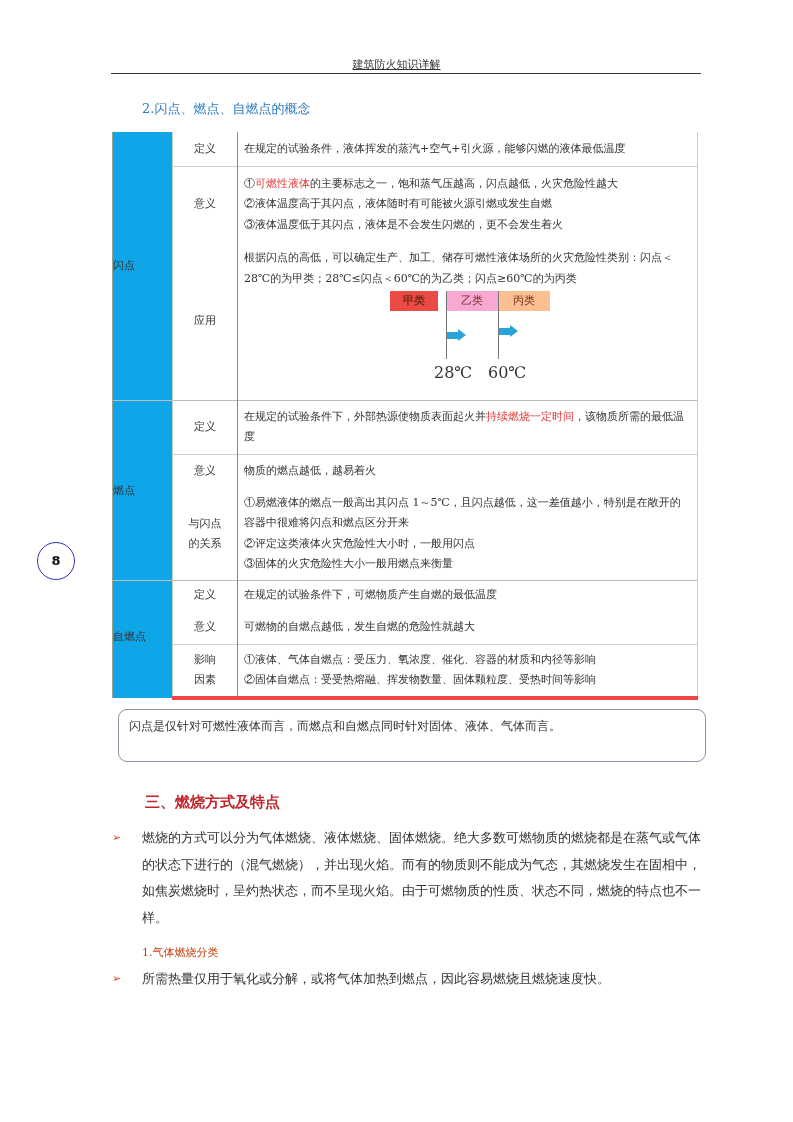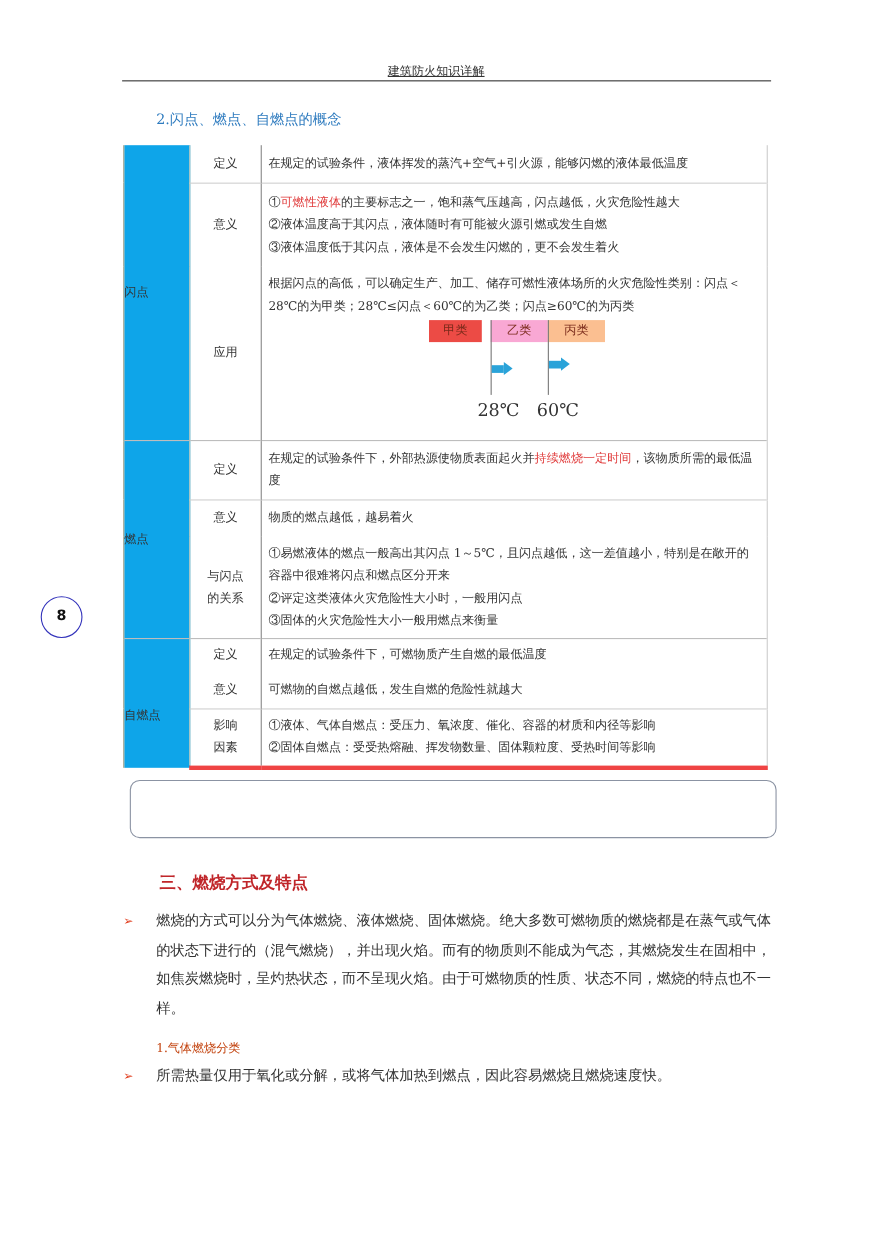--- a/index.html
+++ b/index.html
@@ -34,21 +34,21 @@
   }
   .tbl .c-lab { width: 64px; text-align: center; border-right: 1px solid #888; line-height: 20px; }
   .tbl .c-txt { padding: 0 6px; line-height: 20.5px; border-right: 1px solid #ccc; }
   .tbl .sep td.c-lab, .tbl .sep td.c-txt { border-top: 1px solid #cfcfcf; }
   .tbl .gsep td { border-top: 1px solid #bdbdbd; }
   .tbl .last td { border-bottom: 4px solid #ef4444; }
   .red { color: #e03a3a; }
 
   .scale { position: relative; height: 100px; margin-top: 2px; }
   .band { position: absolute; top: 0; height: 20px; width: 52px; text-align: center; line-height: 20px; font-size: 11px; color: #7a2a1a; }
-  .band.a { left: 146px; background: #ec4b45; width: 48px; }
+  .band.a { left: 146px; background: #ec4b45; width: 48px; font-weight: bold; }
   .band.b { left: 202px; background: #f9a8d4; }
   .band.c { left: 254px; background: #fbbf91; }
   .vline { position: absolute; top: 0; width: 1px; height: 68px; background: #777; }
   .arrow { position: absolute; top: 38px; width: 0; height: 0; }
   .arrow .body { position: absolute; left: 0; top: 3px; width: 11px; height: 7px; background: #2aa3d9; }
   .arrow .head { position: absolute; left: 11px; top: 0; width: 0; height: 0;
     border-top: 6.5px solid transparent; border-bottom: 6.5px solid transparent; border-left: 8px solid #2aa3d9; }
   .tick { position: absolute; top: 72px; font-size: 16px; color: #333; }
 
   .page-num {
@@ -141,21 +141,21 @@
           <div>的关系</div>
         </td>
     <td class="c-txt">
       <div>①易燃液体的燃点一般高出其闪点 1～5℃，且闪点越低，这一差值越小，特别是在敞开的容器中很难将闪点和燃点区分开来</div>
       <div>②评定这类液体火灾危险性大小时，一般用闪点</div>
       <div>③固体的火灾危险性大小一般用燃点来衡量</div>
     </td>
   </tr>
 
   <tr class="gsep" style="height:30px;">
-    <td class="c-cat" rowspan="3" style="vertical-align:bottom; padding-bottom:40px;">自燃点</td>
+    <td class="c-cat" rowspan="3" style="vertical-align:bottom; padding-bottom:54px;">自燃点</td>
     <td class="c-lab">定义</td>
     <td class="c-txt">在规定的试验条件下，可燃物质产生自燃的最低温度</td>
   </tr>
   <tr style="height:34px;">
     <td class="c-lab">意义</td>
     <td class="c-txt">可燃物的自燃点越低，发生自燃的危险性就越大</td>
   </tr>
   <tr class="sep last" style="height:54px;">
     <td class="c-lab">
           <div>影响</div>
@@ -165,20 +165,21 @@
       <div>①液体、气体自燃点：受压力、氧浓度、催化、容器的材质和内径等影响</div>
       <div>②固体自燃点：受受热熔融、挥发物数量、固体颗粒度、受热时间等影响</div>
     </td>
   </tr>
 </tbody>
   </table>
 
 <div class="page-num">8</div>
 
 <div class="summary">
+  <div class="sb">闪点是仅针对可燃性液体而言，而燃点和自燃点同时针对固体、液体、气体而言。</div>
 </div>
 
 <div class="h3">三、燃烧方式及特点</div>
 
 <div class="bullet" style="top:825px;">
   <span class="mk">➢</span>
   <div class="tx">燃烧的方式可以分为气体燃烧、液体燃烧、固体燃烧。绝大多数可燃物质的燃烧都是在蒸气或气体的状态下进行的（混气燃烧），并出现火焰。而有的物质则不能成为气态，其燃烧发生在固相中，如焦炭燃烧时，呈灼热状态，而不呈现火焰。由于可燃物质的性质、状态不同，燃烧的特点也不一样。</div>
 </div>
 
 <div class="sub">1.气体燃烧分类</div>

